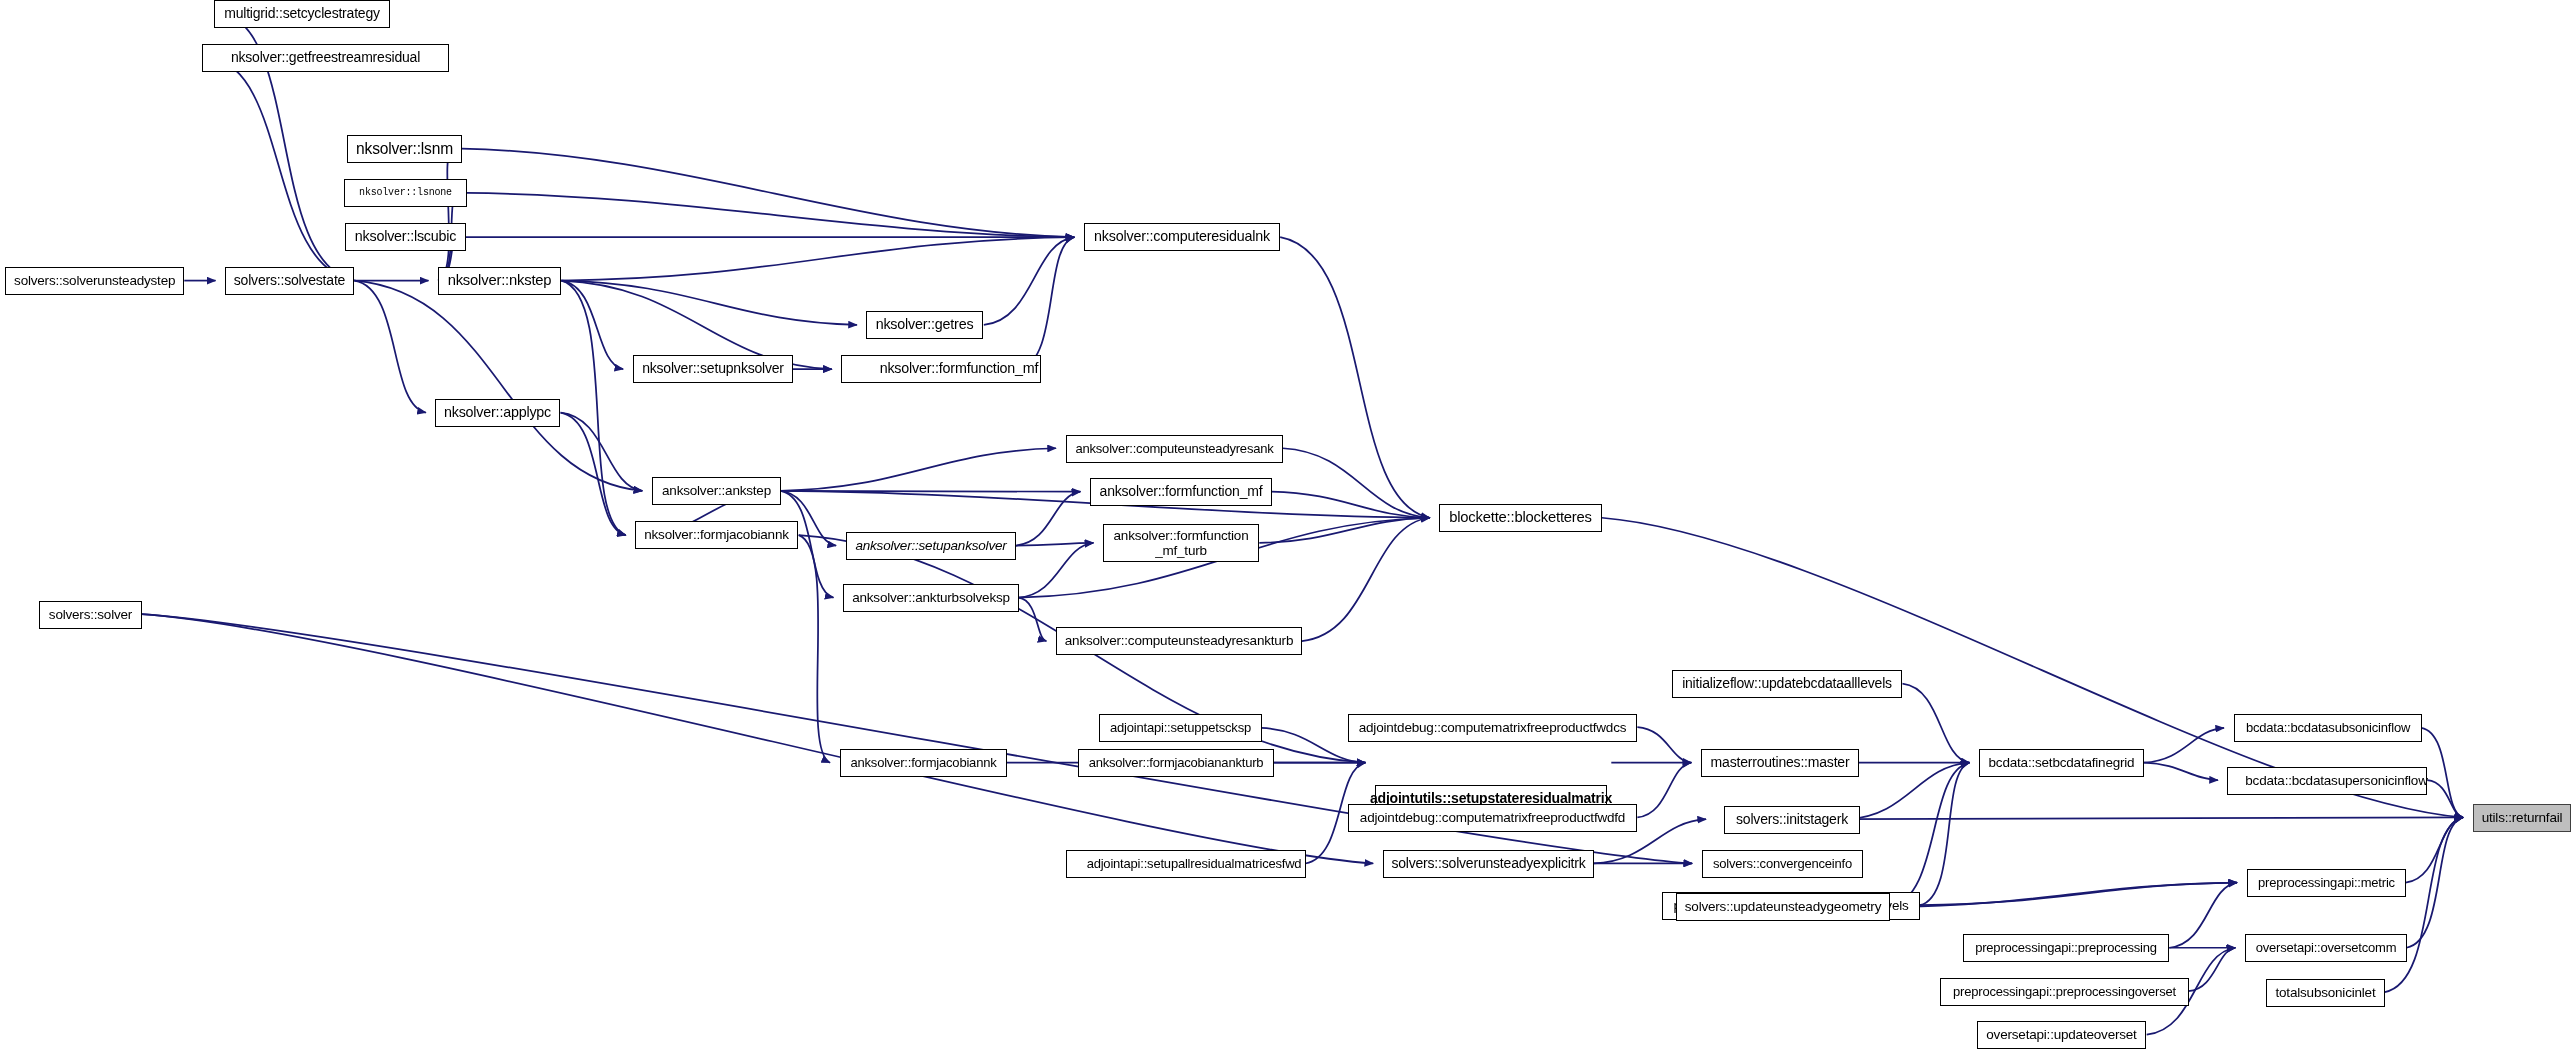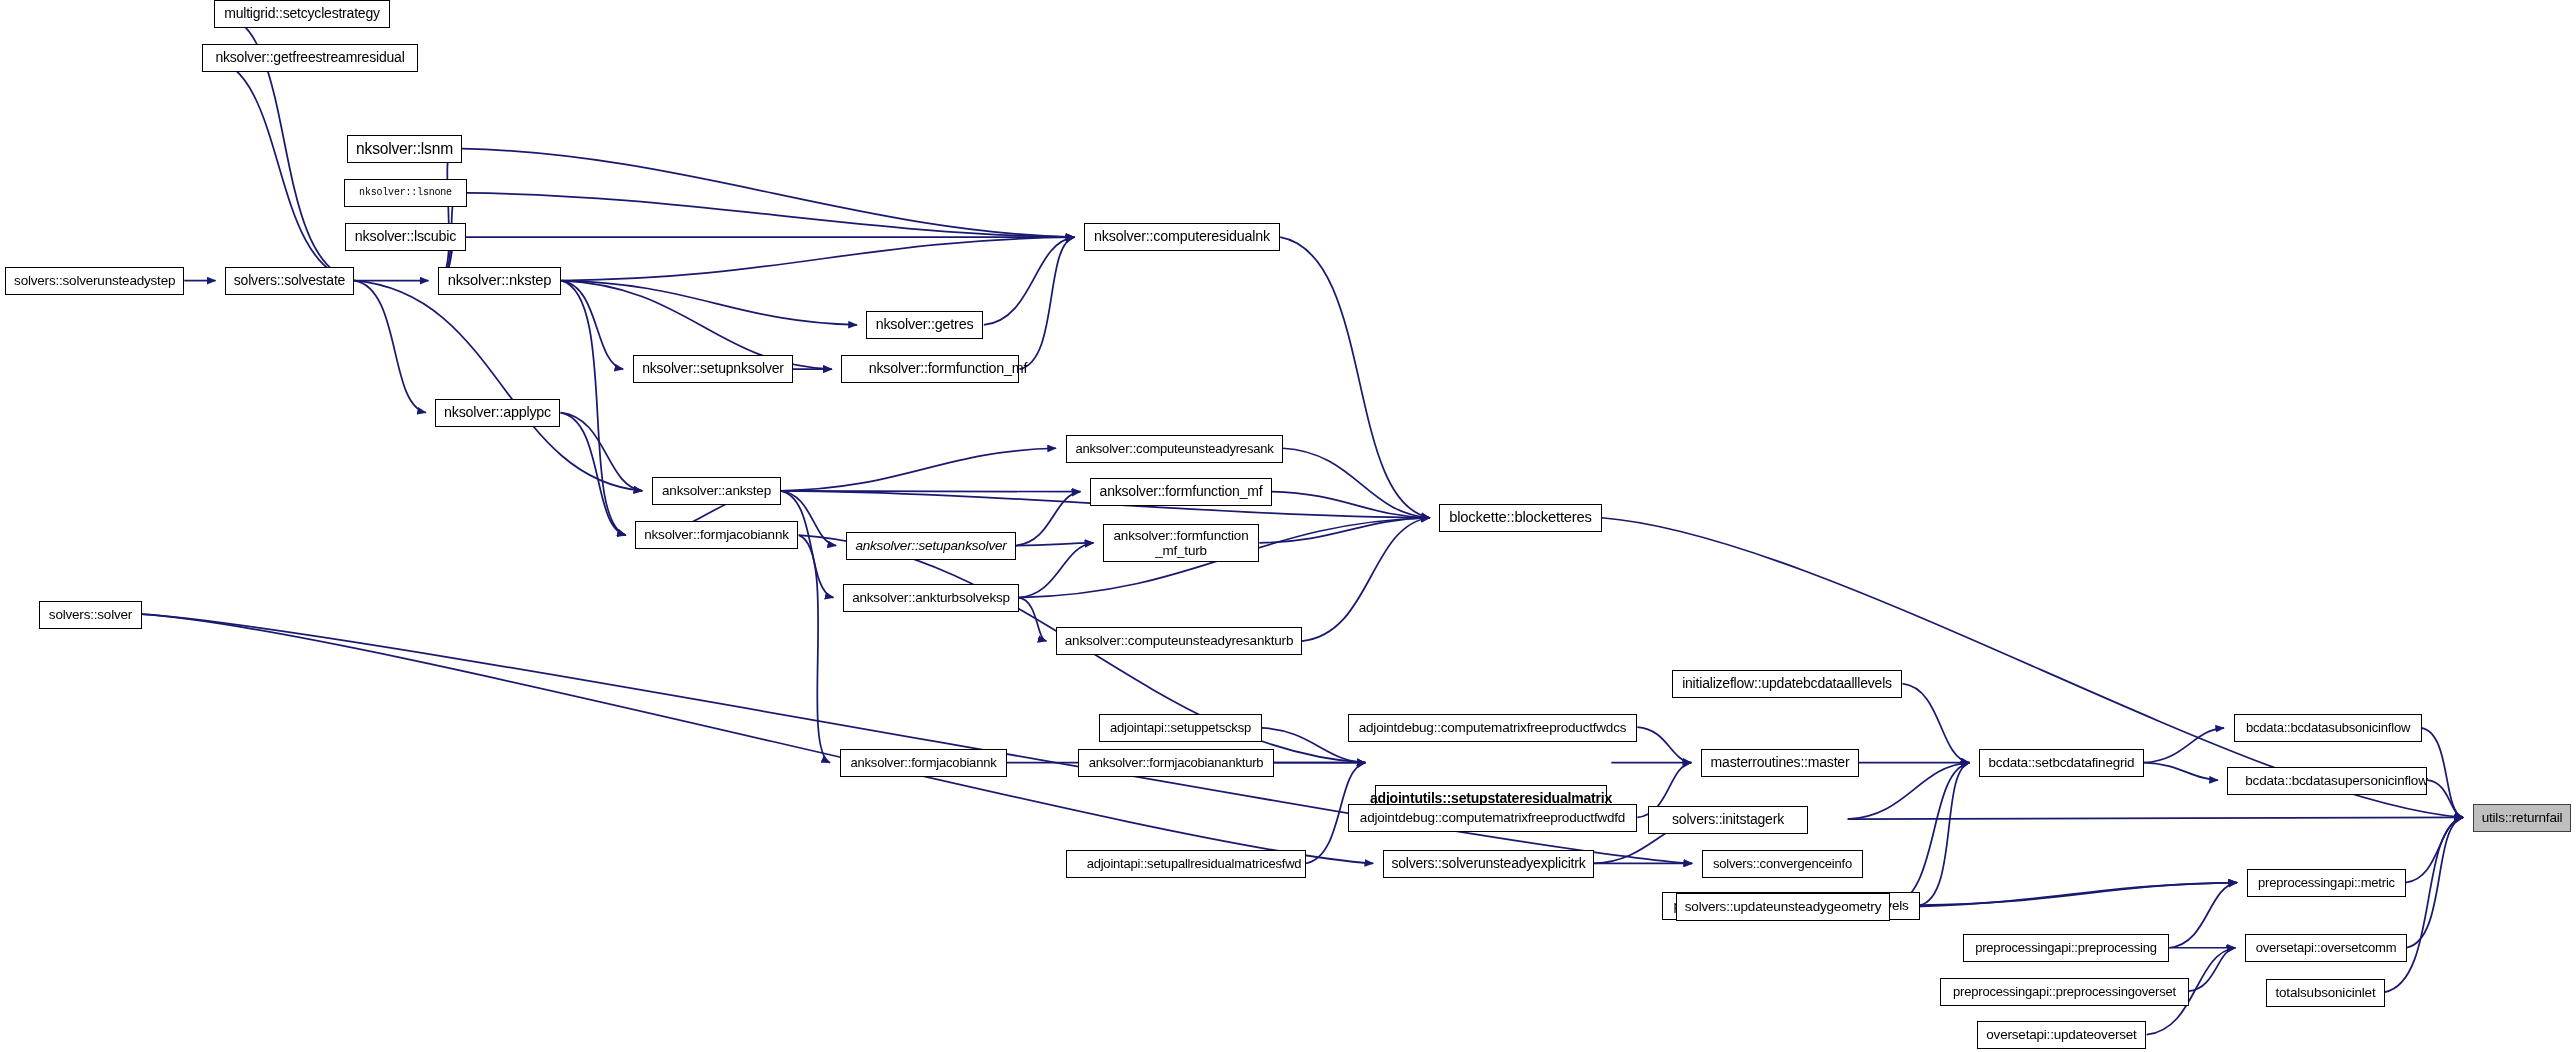--- a/index.html
+++ b/index.html
@@ -112,21 +112,21 @@
         <path d="M2470,1191 C2527.46,1185 2525.54,1097 2572,1091" fill="none" stroke="#191970" stroke-width="2" marker-end="url(#arrow)"></path>
         <path d="M2769,1091 C2815.92,1082 2798.08,950 2834,941" fill="none" stroke="#191970" stroke-width="2" marker-end="url(#arrow)"></path>
         <path d="M2744,1142 C2806.52,1129.94 2782.48,953.06 2834,941" fill="none" stroke="#191970" stroke-width="2" marker-end="url(#arrow)"></path>
         <path d="M2768,1016 C2807.84,1011.5 2805.16,945.5 2834,941" fill="none" stroke="#191970" stroke-width="2" marker-end="url(#arrow)"></path>
       </g>
   </svg>
   <div id="node-layer">
       <div class="node" style="left: 214px; top: 0px; width: 176px; height: 28px;">
         <span class="lbl" style="font-size: 14px;">multigrid::setcyclestrategy</span>
       </div>
-      <div class="node" style="left: 202px; top: 44px; width: 216px; height: 28px;">
+      <div class="node" style="left: 202px; top: 44px; width: 247px; height: 28px;">
         <span class="lbl" style="font-size: 14px;">nksolver::getfreestreamresidual</span>
       </div>
       <div class="node" style="left: 347px; top: 135px; width: 115px; height: 28px;">
         <span class="lbl" style="font-size: 15.6px;">nksolver::lsnm</span>
       </div>
       <div class="node" style="left: 344px; top: 179px; width: 123px; height: 28px;">
         <span class="lbl" style="font-size: 10px; font-family: Liberation Mono, monospace;">nksolver::lsnone</span>
       </div>
       <div class="node" style="left: 345px; top: 223px; width: 121px; height: 28px;">
         <span class="lbl" style="font-size: 14.3px;">nksolver::lscubic</span>
@@ -142,21 +142,21 @@
       </div>
       <div class="node" style="left: 438px; top: 267px; width: 123px; height: 28px;">
         <span class="lbl" style="font-size: 14.8px;">nksolver::nkstep</span>
       </div>
       <div class="node" style="left: 866px; top: 311px; width: 117px; height: 28px;">
         <span class="lbl" style="font-size: 14.3px;">nksolver::getres</span>
       </div>
       <div class="node" style="left: 633px; top: 355px; width: 160px; height: 28px;">
         <span class="lbl" style="font-size: 14px;">nksolver::setupnksolver</span>
       </div>
-      <div class="node" style="left: 841px; top: 355px; width: 178px; height: 28px; padding-left: 36px;">
+      <div class="node" style="left: 841px; top: 355px; width: 200px; height: 28px; padding-left: 36px;">
         <span class="lbl" style="font-size: 14.3px;">nksolver::formfunction_mf</span>
       </div>
       <div class="node" style="left: 435px; top: 399px; width: 125px; height: 28px;">
         <span class="lbl" style="font-size: 14.3px;">nksolver::applypc</span>
       </div>
       <div class="node" style="left: 1066px; top: 435px; width: 217px; height: 28px;">
         <span class="lbl" style="font-size: 13px;">anksolver::computeunsteadyresank</span>
       </div>
       <div class="node" style="left: 652px; top: 477px; width: 129px; height: 28px;">
         <span class="lbl" style="font-size: 13.5px;">anksolver::ankstep</span>
@@ -211,21 +211,21 @@
       </div>
       <div class="node" style="left: 2234px; top: 714px; width: 188px; height: 28px;">
         <span class="lbl" style="font-size: 13px;">bcdata::bcdatasubsonicinflow</span>
       </div>
       <div class="node" style="left: 2227px; top: 767px; width: 200px; height: 28px; padding-left: 19px;">
         <span class="lbl" style="font-size: 13.5px;">bcdata::bcdatasupersonicinflow</span>
       </div>
       <div class="node focus" style="left: 2473px; top: 804px; width: 98px; height: 28px;">
         <span class="lbl" style="font-size: 13.5px;">utils::returnfail</span>
       </div>
-      <div class="node" style="left: 1648px; top: 806px; width: 160px; height: 28px;">
+      <div class="node" style="left: 1724px; top: 806px; width: 136px; height: 28px;">
         <span class="lbl" style="font-size: 14px;">solvers::initstagerk</span>
       </div>
       <div class="node" style="left: 1348px; top: 804px; width: 289px; height: 28px;">
         <span class="lbl" style="font-size: 13.5px;">adjointdebug::computematrixfreeproductfwdfd</span>
       </div>
       <div class="node" style="left: 1066px; top: 850px; width: 240px; height: 28px; padding-left: 16px;">
         <span class="lbl" style="font-size: 13px;">adjointapi::setupallresidualmatricesfwd</span>
       </div>
       <div class="node" style="left: 1383px; top: 850px; width: 211px; height: 28px;">
         <span class="lbl" style="font-size: 14px;">solvers::solverunsteadyexplicitrk</span>

